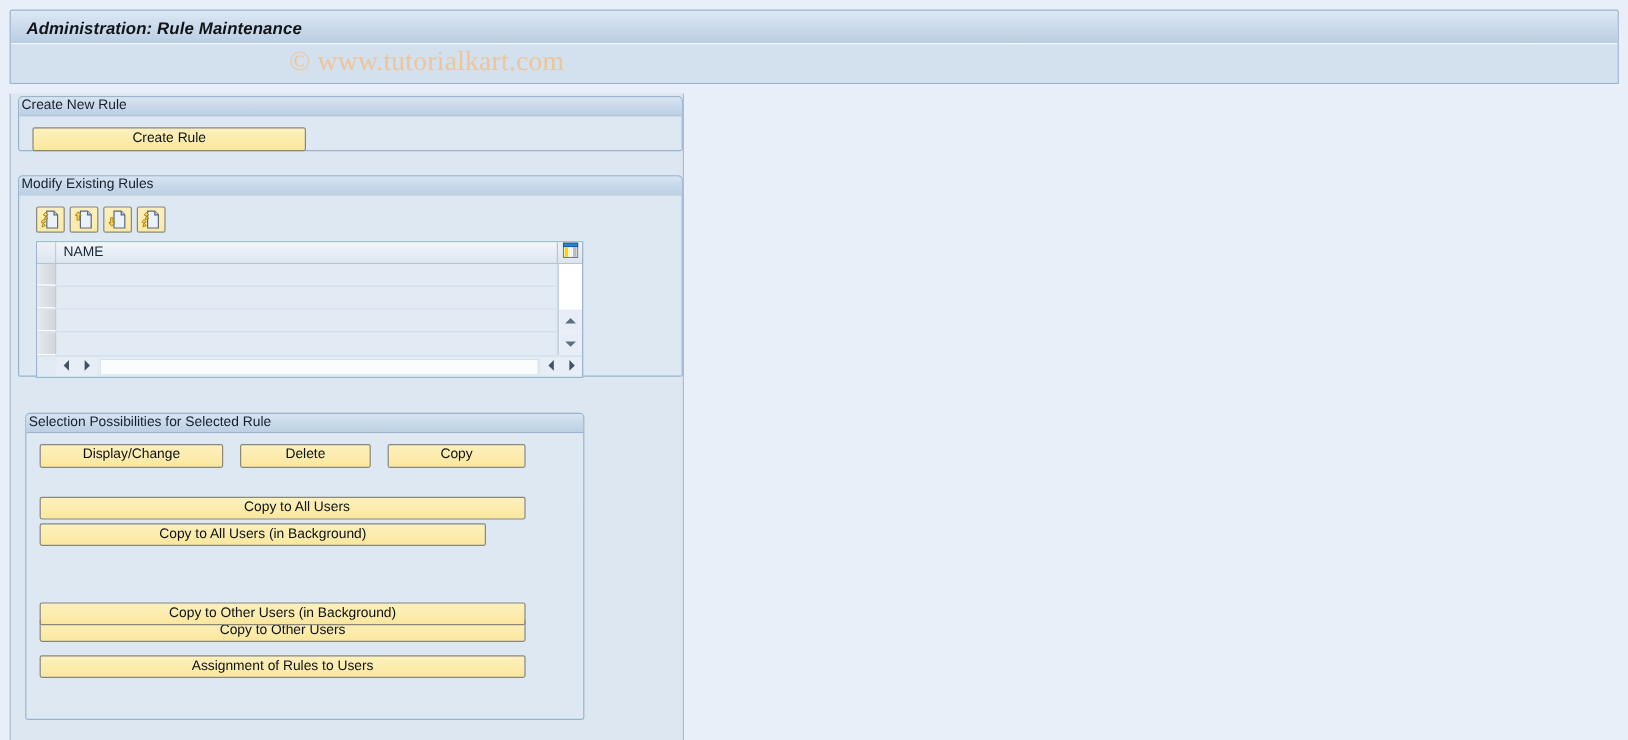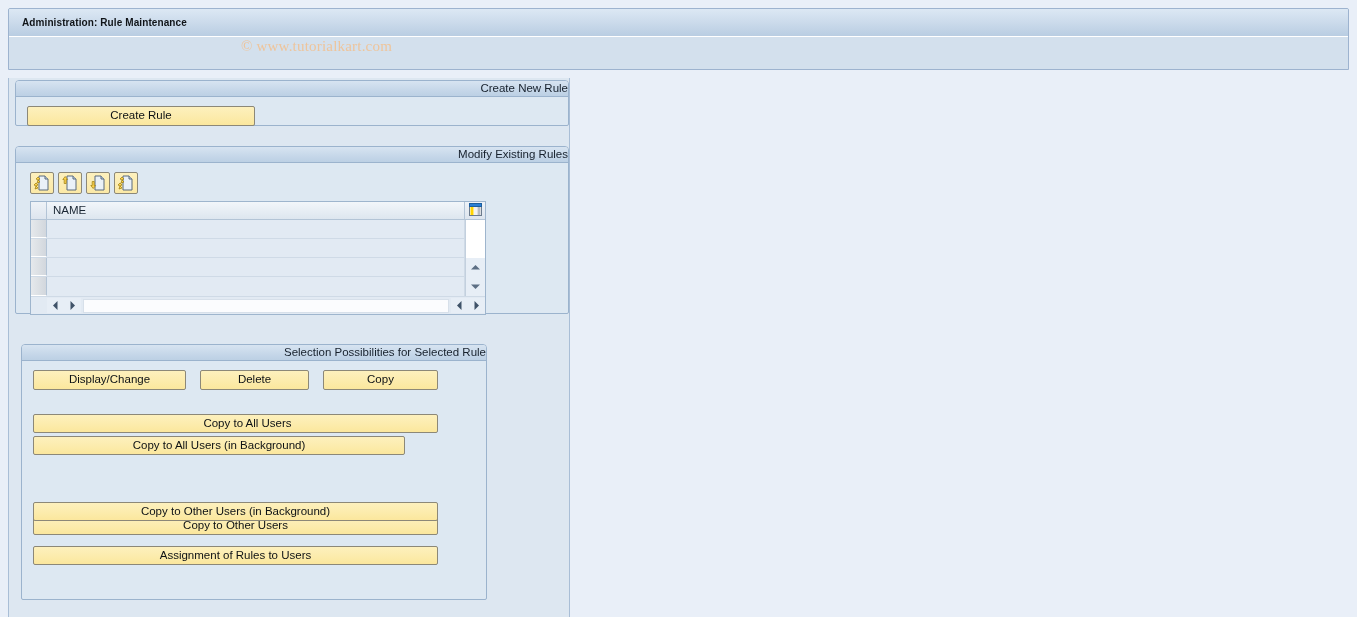--- a/index.html
+++ b/index.html
@@ -30,36 +30,37 @@
   }
   .titlebar {
     height: 28px;
     background: linear-gradient(to bottom, #dce8f4 0%, #cddcec 45%, #b9cde2 100%);
     border-bottom: 1px solid #ffffff;
     display: flex;
     align-items: center;
     padding-left: 13px;
   }
   .titlebar-text {
-    font-size: 10px;
+    font-size: 14px;
     font-weight: bold;
+    font-style: italic;
     color: #101418;
     letter-spacing: 0.1px;
     white-space: nowrap;
   }
   .watermark-band {
     height: 33px;
     background: #d3e0ed;
     position: relative;
   }
   .watermark {
     position: absolute;
     left: 232px; top: 1px;
     font-family: "Liberation Serif", serif;
-    font-size: 15px;
+    font-size: 23px;
     color: #eec49b;
     white-space: nowrap;
     letter-spacing: 0.2px;
   }
 
   
   .content-panel {
     position: absolute;
     left: 8px; top: 78px;
     width: 562px; height: 560px;
@@ -76,22 +77,21 @@
     border: 1px solid #9bb3cd;
     border-radius: 4px 4px 2px 2px;
   }
   .group-title {
     height: 16px;
     background: linear-gradient(to bottom, #d7e4f1 0%, #c6d7e9 60%, #bcd0e4 100%);
     border-bottom: 1px solid #9bb3cd;
     border-radius: 3px 3px 0 0;
     display: flex;
     align-items: center;
-    padding-left: 16px;
-    justify-content: flex-end;
+    padding-left: 2px;
   }
   .group-title span {
     font-size: 11.5px;
     color: #16202c;
     white-space: nowrap;
     line-height: 1;
   }
   .group-body { position: relative; width: 100%; }
 
   

